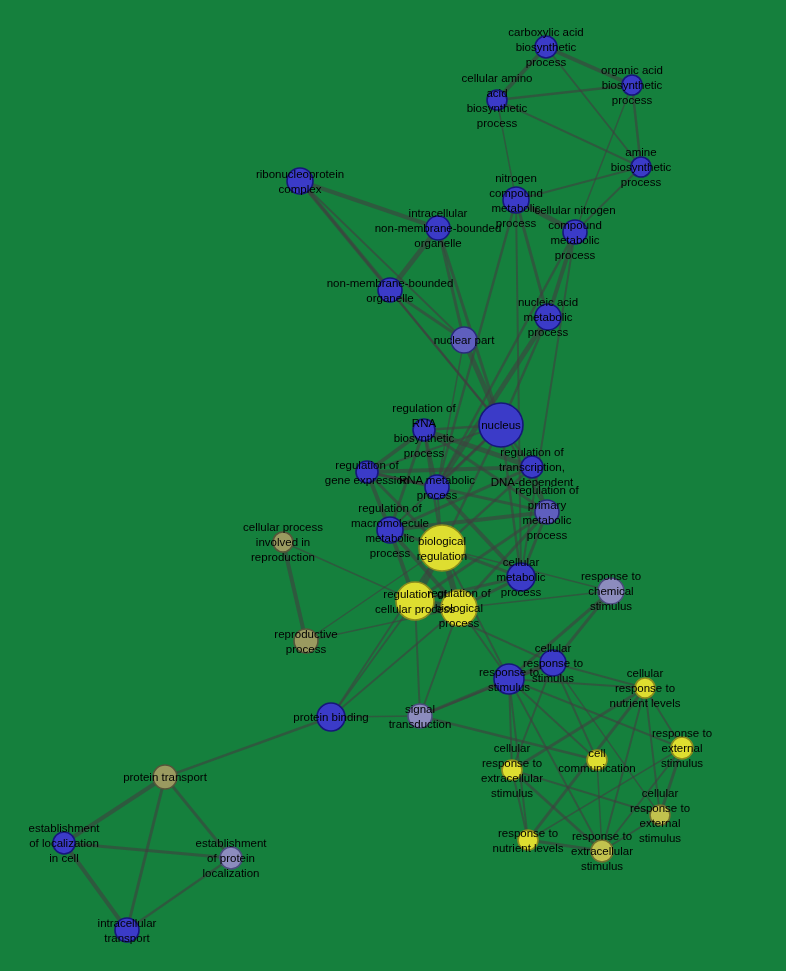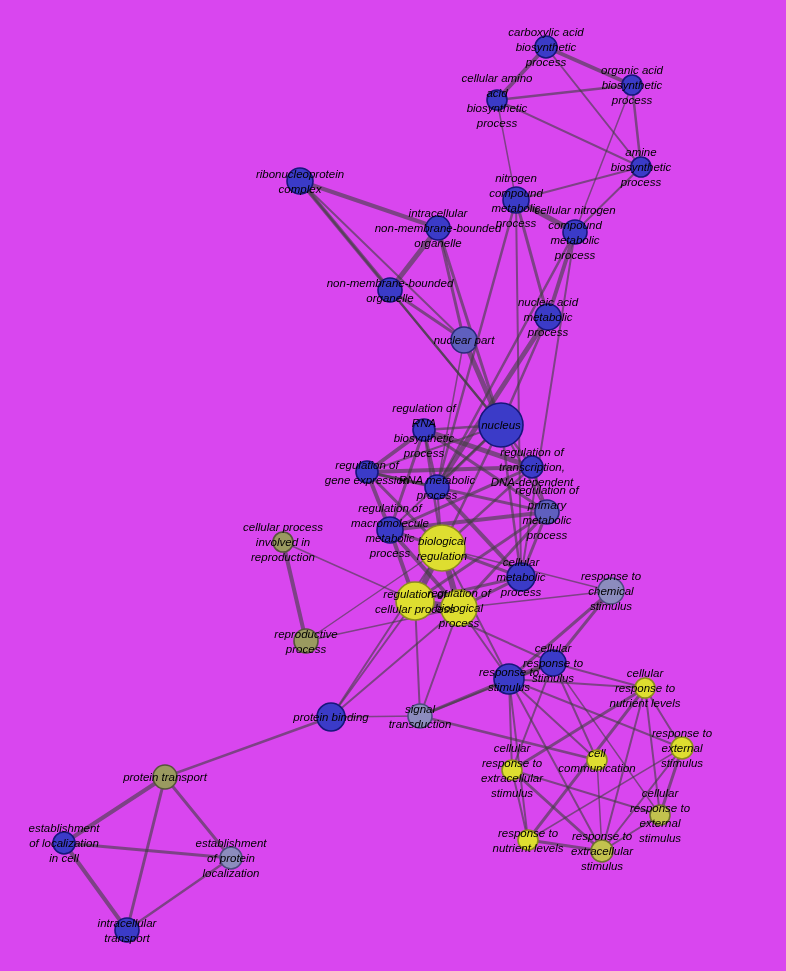--- a/index.html
+++ b/index.html
@@ -4,23 +4,22 @@
 <style>
   html, body {
     margin: 0;
     padding: 0;
     background: #ffffff;
   }
   .graph-viewport {
     position: relative;
     width: 786px;
     height: 971px;
-    background: #d946ef;
+    background: #15803d;
     overflow: hidden;
-    font-style: italic;
   }
   svg {
     display: block;
   }
   svg text {
     font-family: "Liberation Sans", sans-serif;
     font-size: 11.5px;
     fill: #000000;
     pointer-events: none;
   }

